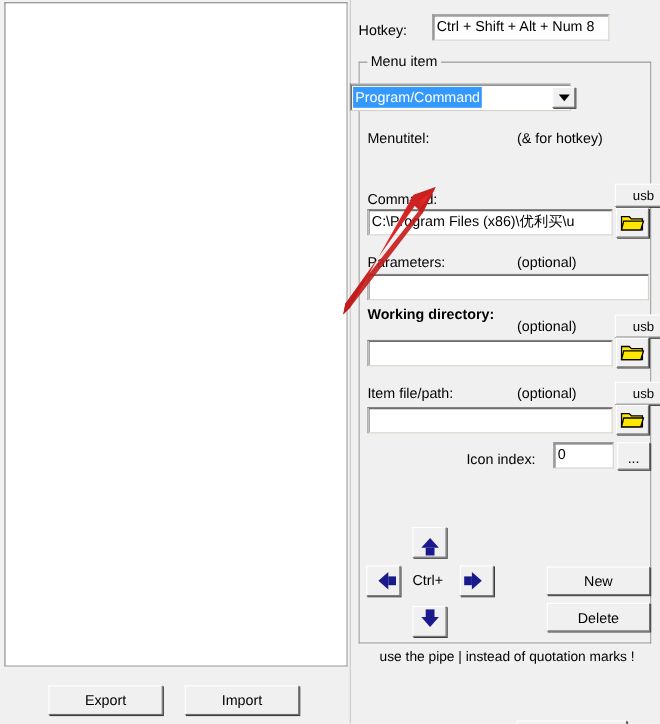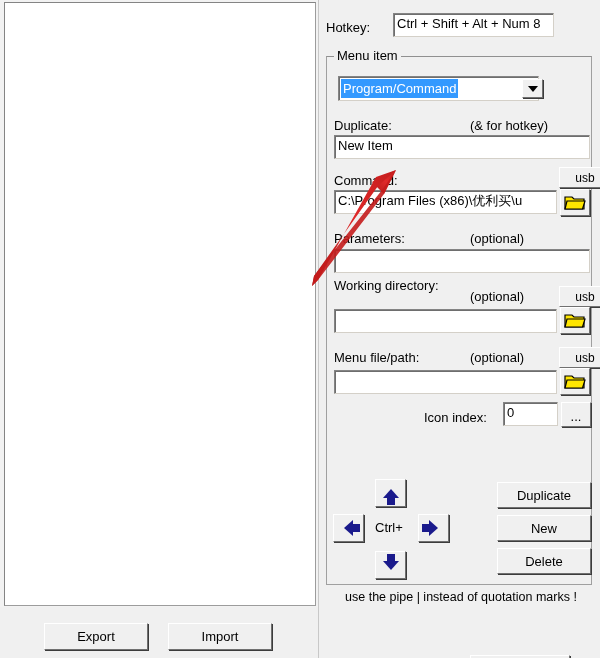--- a/index.html
+++ b/index.html
@@ -233,56 +233,55 @@
   </div>
 
   <div id="right-panel"></div>
 
   <div class="lbl" style="position:absolute; left:326px; top:20px;">Hotkey:</div>
   <div class="txtbox" style="left:393px; top:13px; width:161px; height:24px;">Ctrl + Shift + Alt + Num 8</div>
 
   <div id="group-menu-item"></div>
   <div id="group-legend">Menu item</div>
 
-  <div class="combo" style="left:338px; top:76px; width:201px; height:25px;gap:32px;">
+  <div class="combo" style="left:318px; top:76px; width:201px; height:25px;gap:32px;">
     <span class="combo-text sel">Program/Command</span>
     <span style="flex:1"></span>
     <span class="combo-arrow"></span>
   </div>
 
-  <div class="lbl" style="position:absolute; left:334px; top:118px;">Duplicate:</div>
+  <div class="lbl" style="position:absolute; left:334px; top:118px;">Menutitel:</div>
   <div class="lbl" style="position:absolute; left:470px; top:118px;">(&amp; for hotkey)</div>
-  <div class="txtbox" style="left:334px; top:135px; width:256px; height:24px;">New Item</div>
 
   <div class="lbl" style="position:absolute; left:334px; top:173px;">Command:</div>
   <div class="btn usbbtn" style="left:559px; top:167px;">usb</div>
   <div class="txtbox" style="left:334px; top:190px; width:223px; height:24px;">C:\Program Files (x86)\优利买\u</div>
   <div class="folderbtn" style="left:560px; top:189px;">
     <svg class="folder-svg" width="22" height="18" viewBox="0 0 22 18">
       <path d="M1 3 L8 3 L10 5 L20 5 L20 15 L1 15 Z" fill="#ffe600" stroke="#000" stroke-width="1.2"></path>
       <path d="M3 7 L21 7 L18.5 15 L1 15 Z" fill="#ffe600" stroke="#000" stroke-width="1.2"></path>
     </svg>
   </div>
 
   <div class="lbl" style="position:absolute; left:334px; top:231px;">Parameters:</div>
   <div class="lbl" style="position:absolute; left:470px; top:231px;">(optional)</div>
   <div class="txtbox" style="left:334px; top:249px; width:256px; height:24px;"></div>
 
-  <div class="lbl" style="position:absolute; left:334px; top:278px;">Working directory:</div>
+  <div class="lbl" style="position:absolute; left:334px; top:278px;font-weight:bold;">Working directory:</div>
   <div class="lbl" style="position:absolute; left:470px; top:289px;">(optional)</div>
   <div class="btn usbbtn" style="left:559px; top:286px;">usb</div>
   <div class="txtbox" style="left:334px; top:309px; width:223px; height:24px;"></div>
   <div class="folderbtn" style="left:560px; top:307px;">
     <svg class="folder-svg" width="22" height="18" viewBox="0 0 22 18">
       <path d="M1 3 L8 3 L10 5 L20 5 L20 15 L1 15 Z" fill="#ffe600" stroke="#000" stroke-width="1.2"></path>
       <path d="M3 7 L21 7 L18.5 15 L1 15 Z" fill="#ffe600" stroke="#000" stroke-width="1.2"></path>
     </svg>
   </div>
 
-  <div class="lbl" style="position:absolute; left:334px; top:350px;">Menu file/path:</div>
+  <div class="lbl" style="position:absolute; left:334px; top:350px;">Item file/path:</div>
   <div class="lbl" style="position:absolute; left:470px; top:350px;">(optional)</div>
   <div class="btn usbbtn" style="left:559px; top:347px;">usb</div>
   <div class="txtbox" style="left:334px; top:370px; width:223px; height:24px;"></div>
   <div class="folderbtn" style="left:560px; top:368px;">
     <svg class="folder-svg" width="22" height="18" viewBox="0 0 22 18">
       <path d="M1 3 L8 3 L10 5 L20 5 L20 15 L1 15 Z" fill="#ffe600" stroke="#000" stroke-width="1.2"></path>
       <path d="M3 7 L21 7 L18.5 15 L1 15 Z" fill="#ffe600" stroke="#000" stroke-width="1.2"></path>
     </svg>
   </div>
 
@@ -298,21 +297,20 @@
     <span class="ar ar-left"></span>
   </div>
   <div class="lbl" style="position:absolute; left:375px; top:520px;">Ctrl+</div>
   <div class="arrowbtn" style="left:418px; top:514px;">
     <span class="ar ar-right"></span>
   </div>
   <div class="arrowbtn" style="left:375px; top:551px;">
     <span class="ar ar-down"></span>
   </div>
 
-  <div class="btn" style="left:497px; top:482px; width:94px; height:26px;">Duplicate</div>
   <div class="btn" style="left:497px; top:515px; width:94px; height:26px;">New</div>
   <div class="btn" style="left:497px; top:548px; width:94px; height:26px;">Delete</div>
 
   <div id="hint">use the pipe | instead of quotation marks !</div>
 
   <div class="btn bigbtn" style="left:470px; top:619px; width:100px;margin-top:36px;">Cancel</div>
 
   <svg id="annot-arrow" viewBox="0 0 120 130">
     <defs>
       <linearGradient id="redg" x1="0" y1="1" x2="1" y2="0">

